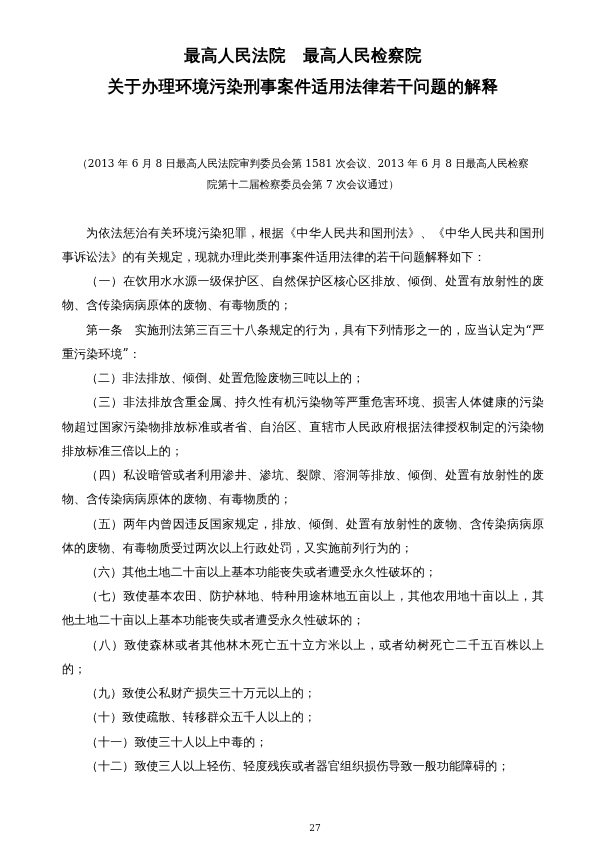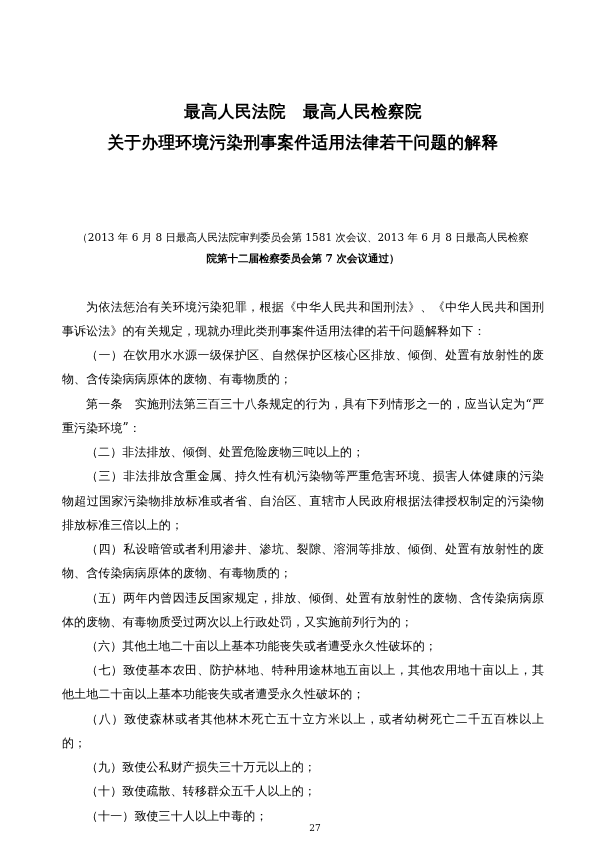--- a/index.html
+++ b/index.html
@@ -12,53 +12,52 @@
     height: 857px;
     font-family: "DejaVu Serif", "Liberation Serif", serif;
     color: #000000;
     position: relative;
     overflow: hidden;
   }
   .page {
     width: 606px;
     height: 857px;
     box-sizing: border-box;
-    padding: 96px 62px 0 62px;
+    padding: 40px 62px 0 62px;
     position: relative;
   }
   .title-block {
     text-align: center;
     margin-bottom: 0;
   }
   .title-line {
     font-size: 16.5px;
     font-weight: bold;
     letter-spacing: 0.5px;
     line-height: 1.9;
     white-space: pre;
   }
   .title-line.second {
     margin-top: 0;
   }
   .subtitle {
-    margin-top: 68px;
+    margin-top: 50px;
     font-size: 10.5px;
     line-height: 2.0;
     text-align: justify;
     text-align-last: center;
     padding: 0 4px;
   }
   .subtitle .l1 {
     display: block;
     text-align: center;
   }
   .subtitle .l2 {
     display: block;
     text-align: right;
-    font-weight: bold;
   }
   .body-block {
     margin-top: 26px;
   }
   p.para {
     margin: 0 0 0 0;
     font-size: 12px;
     line-height: 2.02;
     text-align: justify;
     text-indent: 2em;
@@ -99,17 +98,18 @@
     <p class="para">（二）非法排放、倾倒、处置危险废物三吨以上的；</p>
     <p class="para">（三）非法排放含重金属、持久性有机污染物等严重危害环境、损害人体健康的污染物超过国家污染物排放标准或者省、自治区、直辖市人民政府根据法律授权制定的污染物排放标准三倍以上的；</p>
     <p class="para">（四）私设暗管或者利用渗井、渗坑、裂隙、溶洞等排放、倾倒、处置有放射性的废物、含传染病病原体的废物、有毒物质的；</p>
     <p class="para">（五）两年内曾因违反国家规定，排放、倾倒、处置有放射性的废物、含传染病病原体的废物、有毒物质受过两次以上行政处罚，又实施前列行为的；</p>
     <p class="para">（六）其他土地二十亩以上基本功能丧失或者遭受永久性破坏的；</p>
     <p class="para">（七）致使基本农田、防护林地、特种用途林地五亩以上，其他农用地十亩以上，其他土地二十亩以上基本功能丧失或者遭受永久性破坏的；</p>
     <p class="para">（八）致使森林或者其他林木死亡五十立方米以上，或者幼树死亡二千五百株以上的；</p>
     <p class="para">（九）致使公私财产损失三十万元以上的；</p>
     <p class="para">（十）致使疏散、转移群众五千人以上的；</p>
     <p class="para">（十一）致使三十人以上中毒的；</p>
+    <p class="para">（十二）致使三人以上轻伤、轻度残疾或者器官组织损伤导致一般功能障碍的；</p>
   </div>
 
   <div class="pagenum">27</div>
 
 </div>
 
 </body></html>

